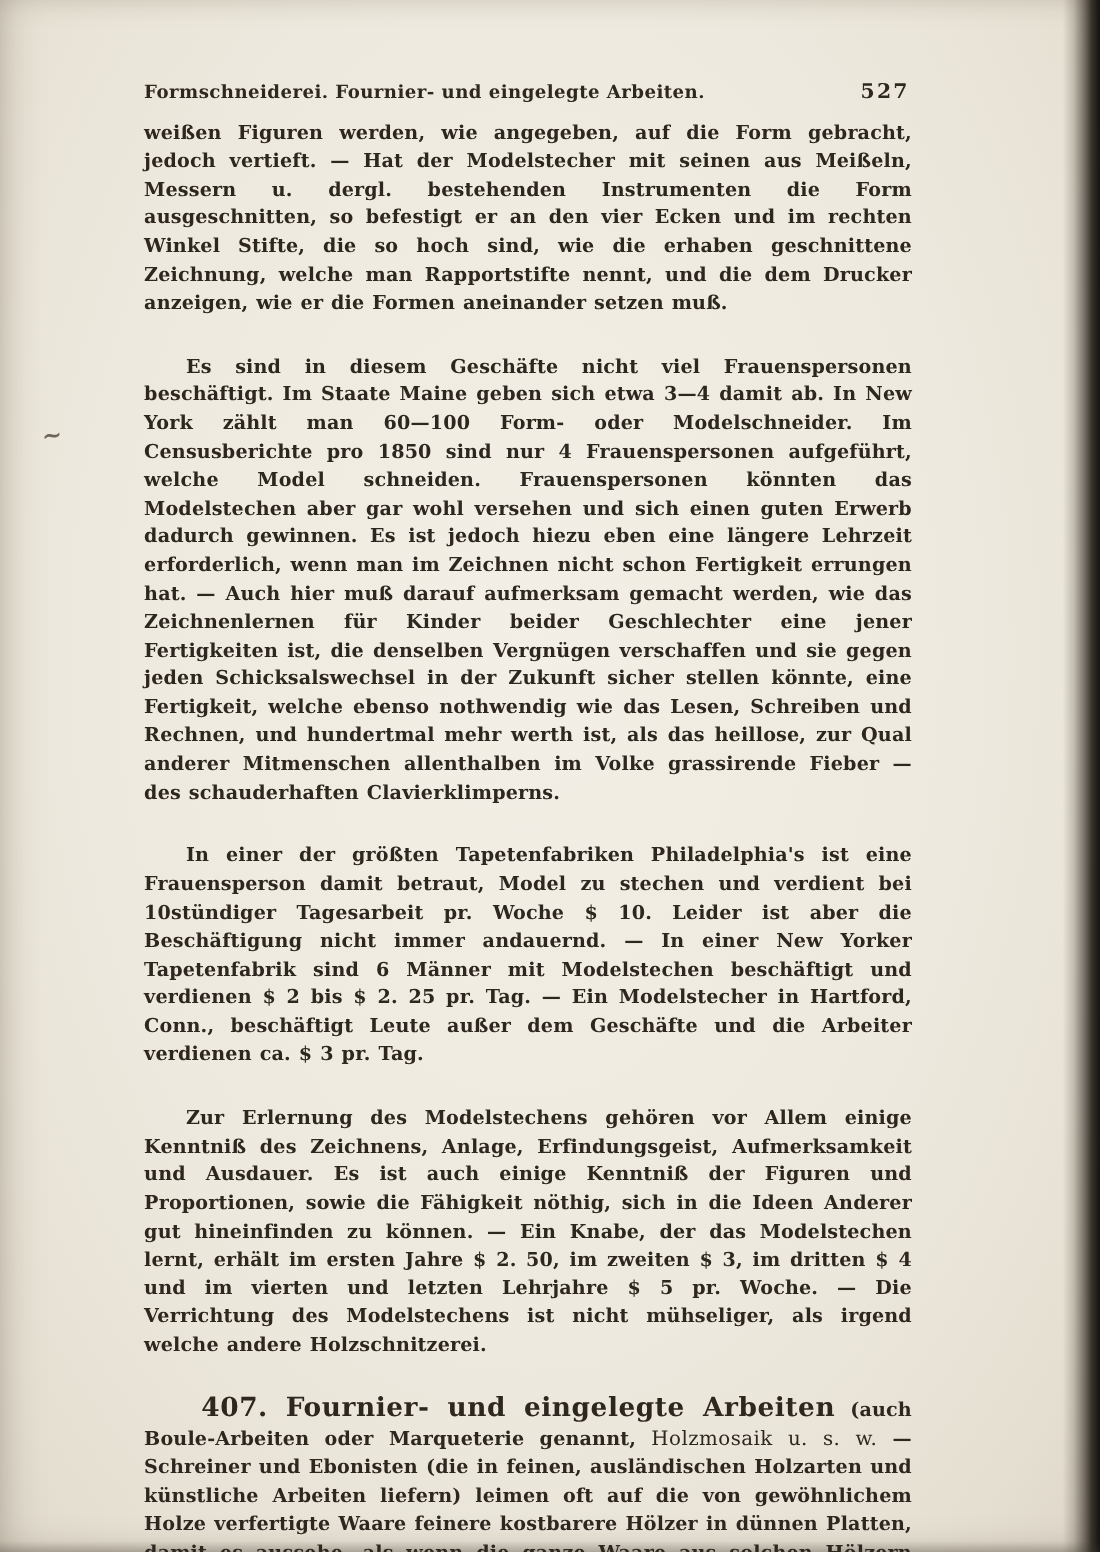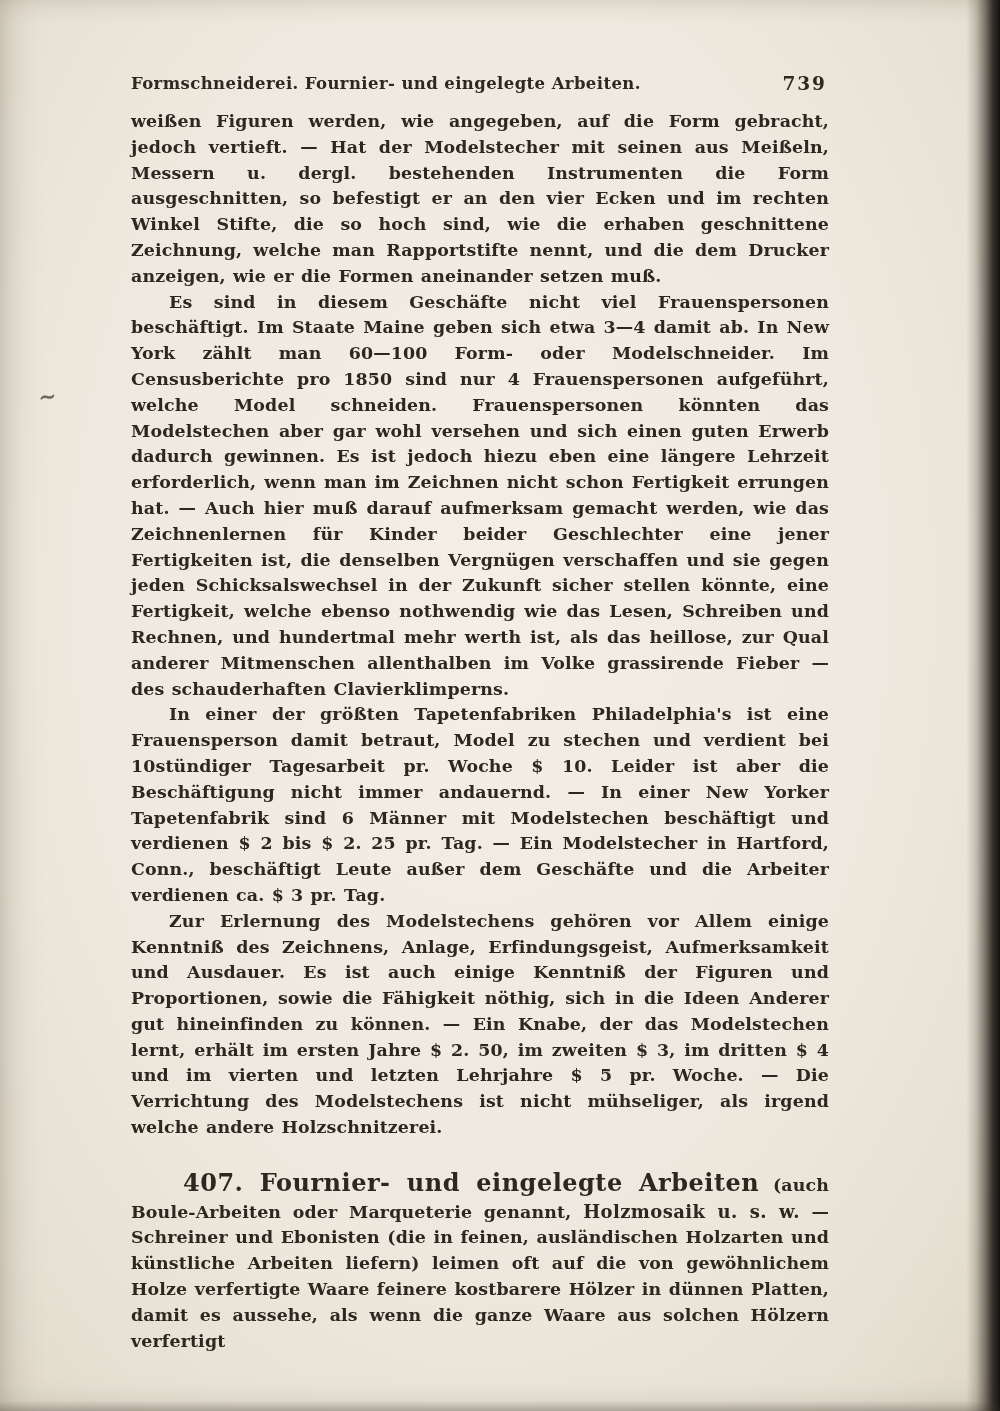--- a/index.html
+++ b/index.html
@@ -85,52 +85,52 @@
   .para {
     margin: 0;
     font-size: 17.4px;
     line-height: 25.8px;
     font-weight: 700;
     text-align: justify;
     letter-spacing: 0.15px;
     word-spacing: 1px;
     color: #2e2720;
   }
-  .para.indent { text-indent: 38px; }
+  .para.indent { text-indent: 38px; margin-top: 32px; }
   .section-para {
     margin-top: 29px;
     text-indent: 52px;
   }
   .section-heading {
     font-weight: 900;
     font-size: 24px;
     letter-spacing: 0.5px;
   }
   .section-bold {
-    font-weight: 700;
+    font-weight: 400;
     font-size: 18px;
     letter-spacing: 0.4px;
     margin-top: 22px;
   }
 </style>
 </head>
 <body>
 
 <div class="scan">
 
   <div class="page-edge-right"></div>
   <div class="page-edge-bottom"></div>
 
   <div class="margin-mark">~</div>
 
   <div class="content">
 
     <div class="header">
       <span class="header-title">Formschneiderei. Fournier- und eingelegte Arbeiten.</span>
-      <span class="page-number">739</span>
+      <span class="page-number">527</span>
     </div>
 
     <p class="para">weißen Figuren werden, wie angegeben, auf die Form gebracht, jedoch vertieft. — Hat der Modelstecher mit seinen aus Meißeln, Messern u. dergl. bestehenden Instrumenten die Form ausgeschnitten, so befestigt er an den vier Ecken und im rechten Winkel Stifte, die so hoch sind, wie die erhaben geschnittene Zeichnung, welche man Rapportstifte nennt, und die dem Drucker anzeigen, wie er die Formen aneinander setzen muß.</p>
 
     <p class="para indent">Es sind in diesem Geschäfte nicht viel Frauenspersonen beschäftigt. Im Staate Maine geben sich etwa 3—4 damit ab. In New York zählt man 60—100 Form- oder Modelschneider. Im Censusberichte pro 1850 sind nur 4 Frauenspersonen aufgeführt, welche Model schneiden. Frauenspersonen könnten das Modelstechen aber gar wohl versehen und sich einen guten Erwerb dadurch gewinnen. Es ist jedoch hiezu eben eine längere Lehrzeit erforderlich, wenn man im Zeichnen nicht schon Fertigkeit errungen hat. — Auch hier muß darauf aufmerksam gemacht werden, wie das Zeichnenlernen für Kinder beider Geschlechter eine jener Fertigkeiten ist, die denselben Vergnügen verschaffen und sie gegen jeden Schicksalswechsel in der Zukunft sicher stellen könnte, eine Fertigkeit, welche ebenso nothwendig wie das Lesen, Schreiben und Rechnen, und hundertmal mehr werth ist, als das heillose, zur Qual anderer Mitmenschen allenthalben im Volke grassirende Fieber — des schauderhaften Clavierklimperns.</p>
 
     <p class="para indent">In einer der größten Tapetenfabriken Philadelphia's ist eine Frauensperson damit betraut, Model zu stechen und verdient bei 10stündiger Tagesarbeit pr. Woche $ 10. Leider ist aber die Beschäftigung nicht immer andauernd. — In einer New Yorker Tapetenfabrik sind 6 Männer mit Modelstechen beschäftigt und verdienen $ 2 bis $ 2. 25 pr. Tag. — Ein Modelstecher in Hartford, Conn., beschäftigt Leute außer dem Geschäfte und die Arbeiter verdienen ca. $ 3 pr. Tag.</p>
 
     <p class="para indent">Zur Erlernung des Modelstechens gehören vor Allem einige Kenntniß des Zeichnens, Anlage, Erfindungsgeist, Aufmerksamkeit und Ausdauer. Es ist auch einige Kenntniß der Figuren und Proportionen, sowie die Fähigkeit nöthig, sich in die Ideen Anderer gut hineinfinden zu können. — Ein Knabe, der das Modelstechen lernt, erhält im ersten Jahre $ 2. 50, im zweiten $ 3, im dritten $ 4 und im vierten und letzten Lehrjahre $ 5 pr. Woche. — Die Verrichtung des Modelstechens ist nicht mühseliger, als irgend welche andere Holzschnitzerei.</p>
 

